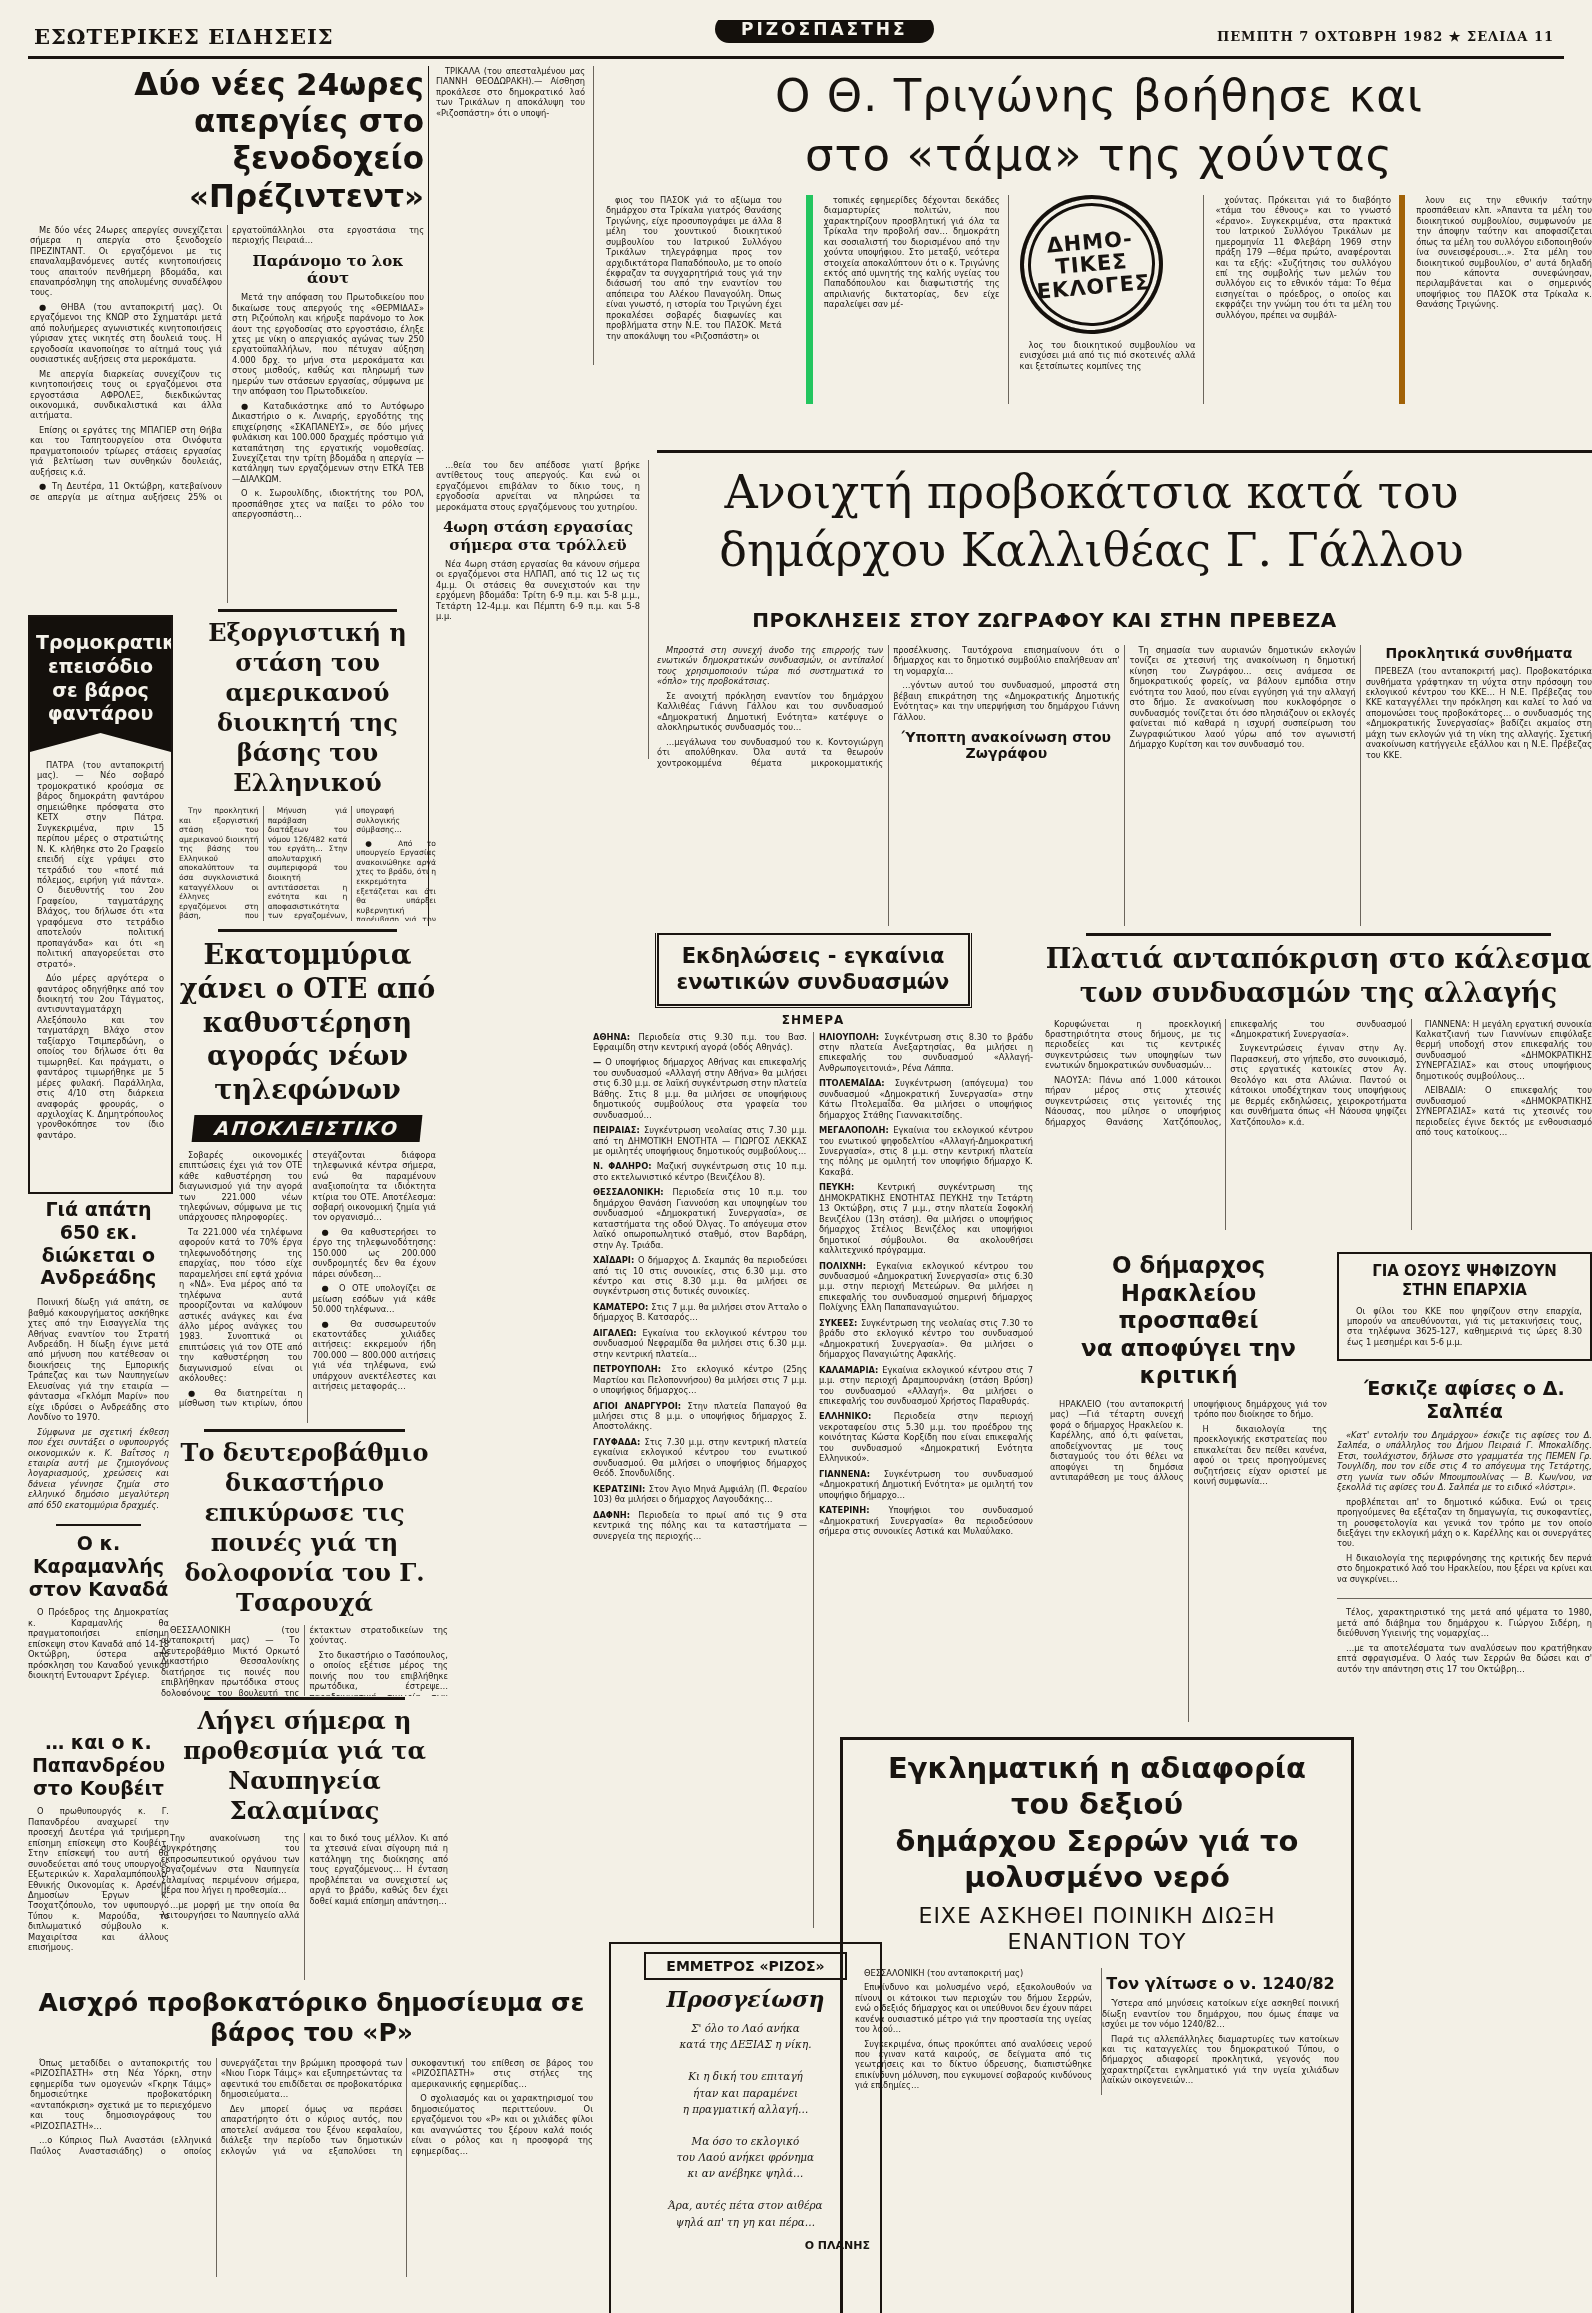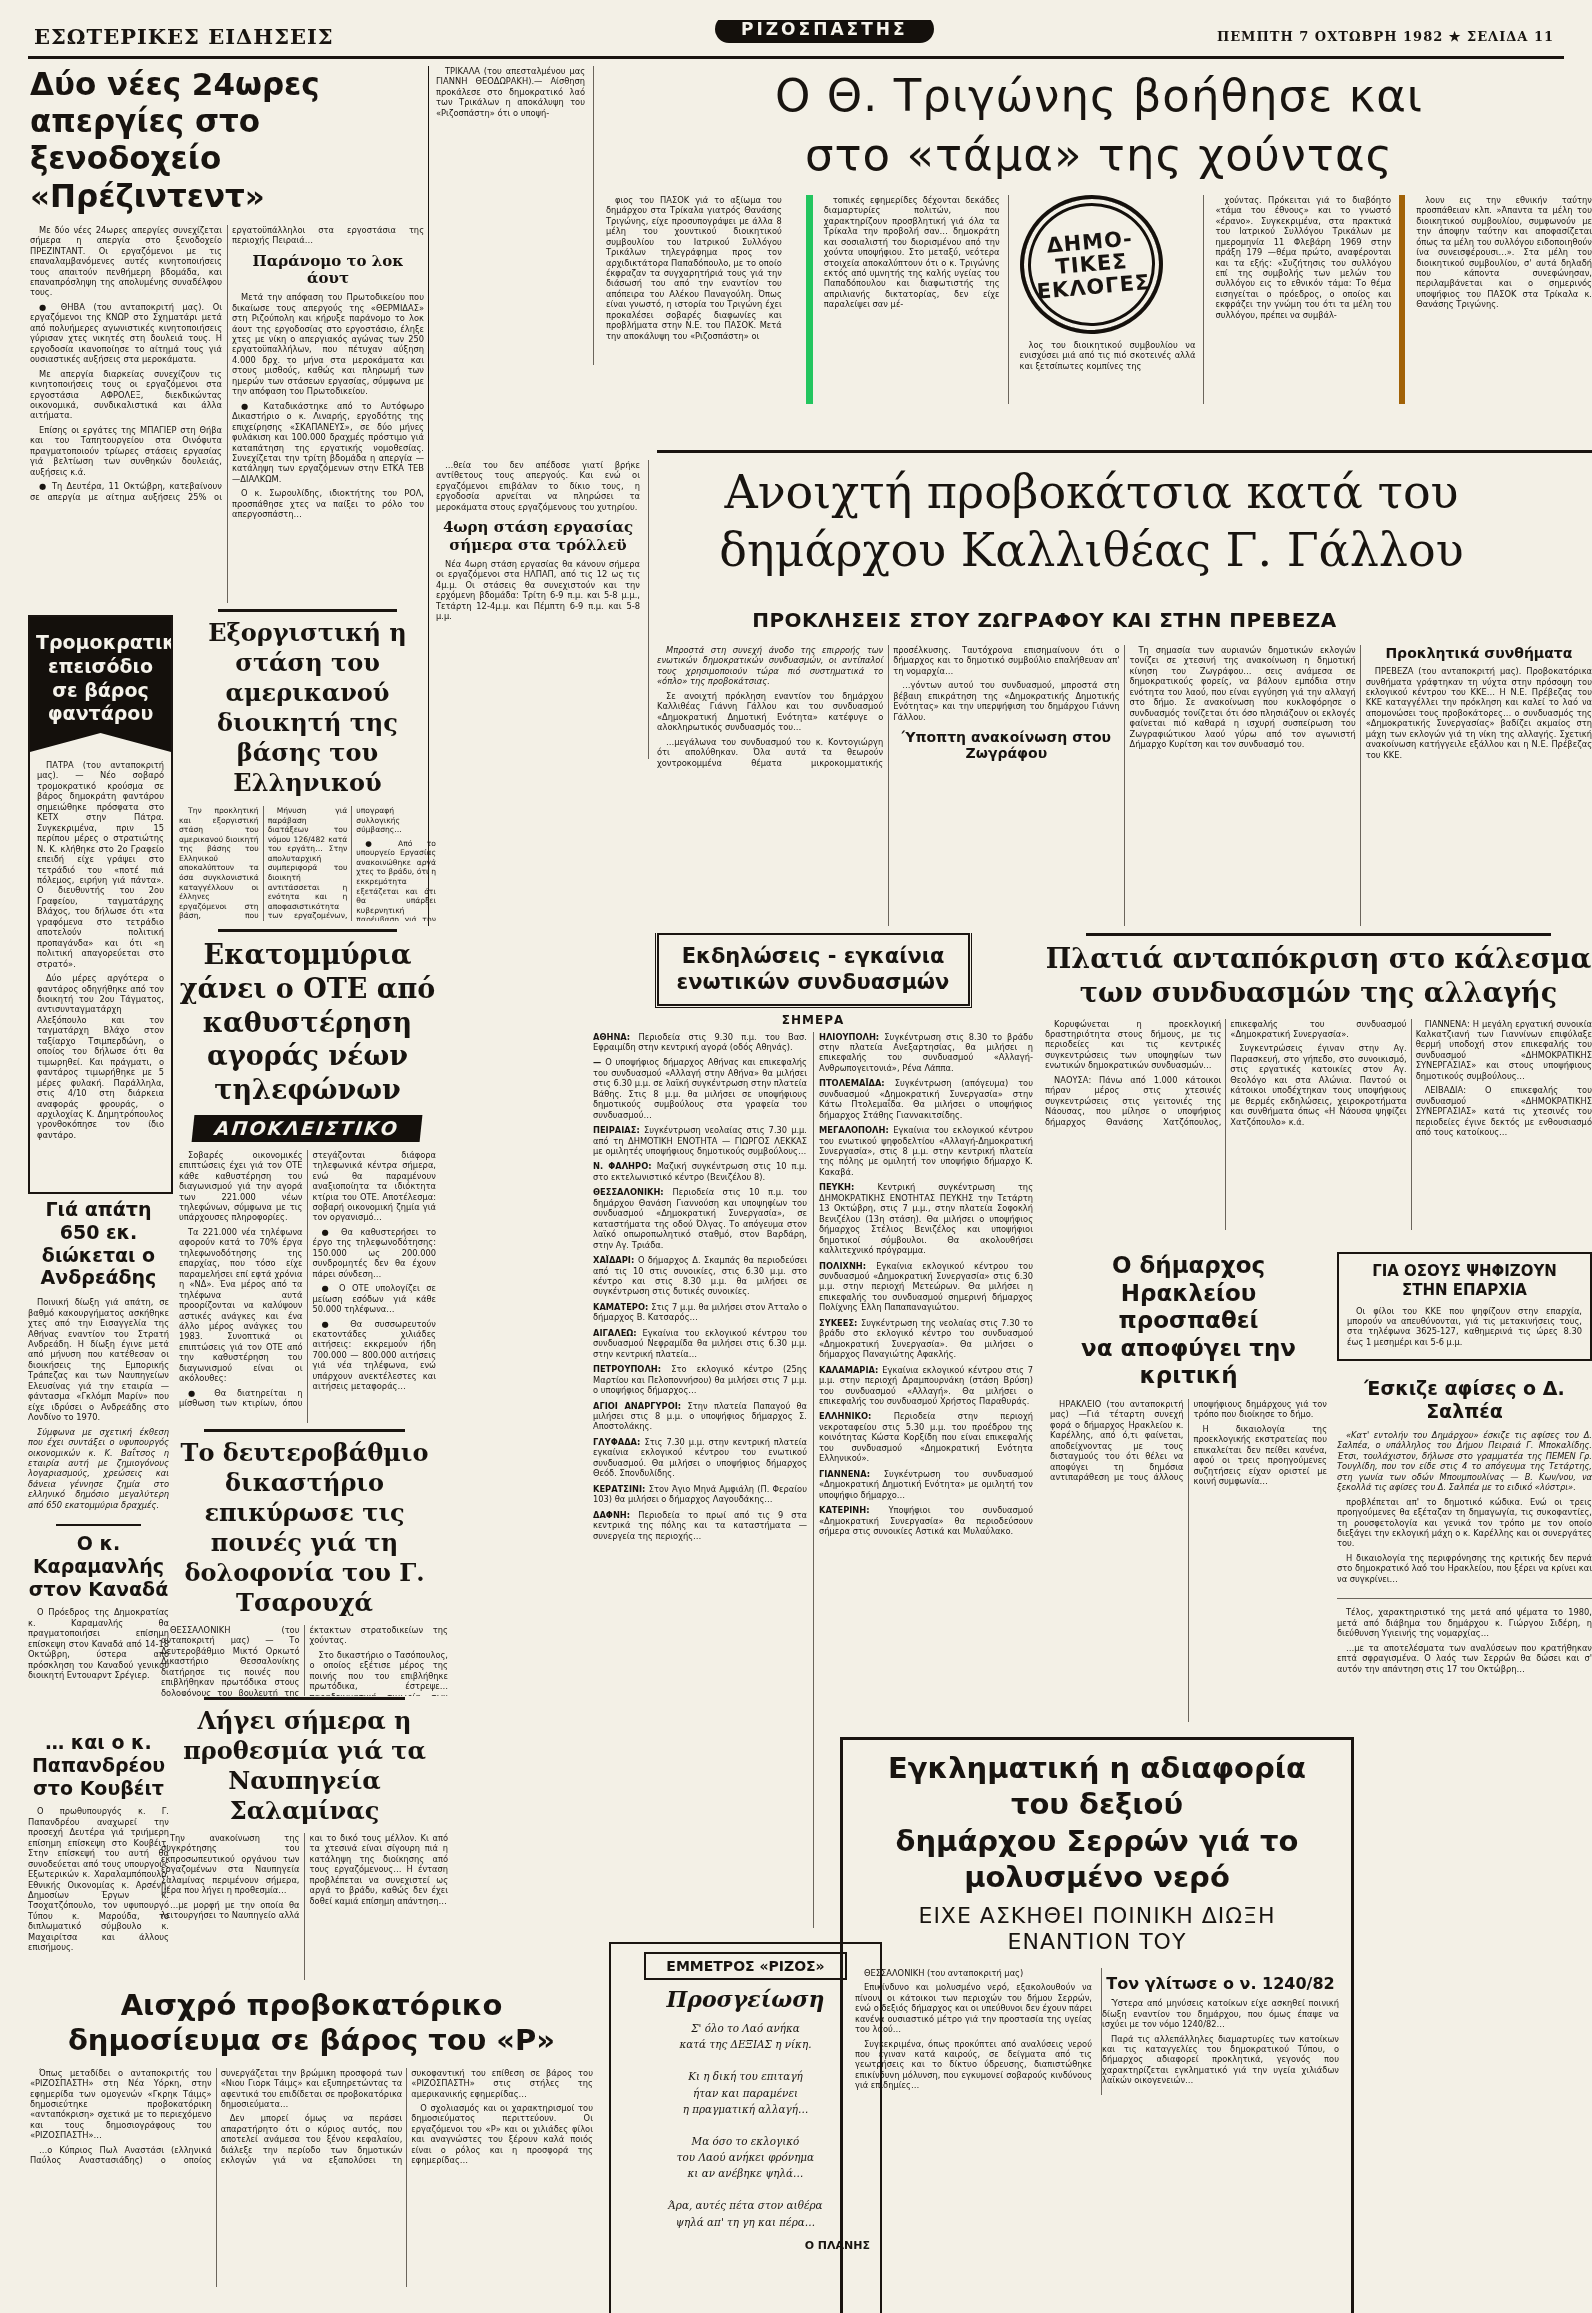--- a/index.html
+++ b/index.html
@@ -15,21 +15,21 @@
   
   .body{font-size:8.3px;line-height:1.26;text-align:justify;}
   .body p{margin:0 0 4px 0;text-indent:9px;}
   .cols2{column-count:2;column-gap:10px;column-rule:1px solid #6b655c;}
   .cols3{column-count:3;column-gap:9px;column-rule:1px solid #6b655c;}
   .cols4{column-count:4;column-gap:10px;column-rule:1px solid #6b655c;}
   .ital{font-style:italic;}
   .subhead{font:bold 14px/1.15 "DejaVu Sans",sans-serif;text-align:center;margin:7px 0 5px;text-indent:0;}
   .subhead-serif{font:bold 15px/1.15 "DejaVu Serif",serif;text-align:center;margin:7px 0 5px;text-indent:0;}
   
-  .h-hotel{font:bold 31px/1.2 "DejaVu Sans",sans-serif;text-align:left;}
+  .h-hotel{font:bold 31px/1.2 "DejaVu Sans",sans-serif;text-align:right;}
   .banner{background:#14100c;color:#f7f4ec;font:bold 25px/1 "DejaVu Sans",sans-serif;
           letter-spacing:2px;text-align:center;padding:8px 0 7px;}
   .h-trikala{font:400 45px/1.32 "DejaVu Sans",sans-serif;text-align:center;letter-spacing:1px;}
   .h-kallithea{font:400 46px/1.25 "DejaVu Serif",serif;text-align:center;}
   .kicker{font:bold 20px/1.1 "DejaVu Sans",sans-serif;text-align:center;letter-spacing:0.5px;}
   .h-serif-md{font:bold 24px/1.25 "DejaVu Serif",serif;text-align:center;}
   .h-serif-lg{font:bold 27px/1.25 "DejaVu Serif",serif;text-align:center;}
   .h-sans-md{font:bold 23px/1.2 "DejaVu Sans",sans-serif;text-align:center;}
   .h-sans-sm{font:bold 19px/1.2 "DejaVu Sans",sans-serif;text-align:center;}
   .toprule{border-top:3px solid #1a1511;margin-bottom:6px;width:70%;margin-left:auto;margin-right:auto;}
@@ -346,21 +346,21 @@
 Μα όσο το εκλογικό
 του Λαού ανήκει φρόνημα
 κι αν ανέβηκε ψηλά…
 
 Άρα, αυτές πέτα στον αιθέρα
 ψηλά απ' τη γη και πέρα…</div>
     <div class="poem-sig">Ο ΠΛΑΝΗΣ</div>
   </div>
 
   <div class="sec" style="left:30px;top:1988px;width:563px;height:316px;">
-    <div class="h-sans-md" style="font-size:29px;">Αισχρό προβοκατόρικο δημοσίευμα σε βάρος του «Ρ»</div>
+    <div class="h-sans-md" style="font-size:25px;">Αισχρό προβοκατόρικο δημοσίευμα σε βάρος του «Ρ»</div>
     <div class="body cols3" style="margin-top:10px;height:219px;">
       <p>Όπως μεταδίδει ο ανταποκριτής του «ΡΙΖΟΣΠΑΣΤΗ» στη Νέα Υόρκη, στην εφημερίδα των ομογενών «Γκρηκ Τάιμς» δημοσιεύτηκε προβοκατόρικη «ανταπόκριση» σχετικά με το περιεχόμενο και τους δημοσιογράφους του «ΡΙΖΟΣΠΑΣΤΗ»…</p>
       <p>…ο Κύπριος Πωλ Αναστάσι (ελληνικά Παύλος Αναστασιάδης) ο οποίος συνεργάζεται την βρώμικη προσφορά των «Νιου Γιορκ Τάιμς» και εξυπηρετώντας τα αφεντικά του επιδίδεται σε προβοκατόρικα δημοσιεύματα…</p>
       <p>Δεν μπορεί όμως να περάσει απαρατήρητο ότι ο κύριος αυτός, που αποτελεί ανάμεσα του ξένου κεφαλαίου, διάλεξε την περίοδο των δημοτικών εκλογών γιά να εξαπολύσει τη συκοφαντική του επίθεση σε βάρος του «ΡΙΖΟΣΠΑΣΤΗ» στις στήλες της αμερικανικής εφημερίδας…</p>
       <p>Ο σχολιασμός και οι χαρακτηρισμοί του δημοσιεύματος περιττεύουν. Οι εργαζόμενοι του «Ρ» και οι χιλιάδες φίλοι και αναγνώστες του ξέρουν καλά ποιός είναι ο ρόλος και η προσφορά της εφημερίδας…</p>
     </div>
   </div>
 
 </div>
 

